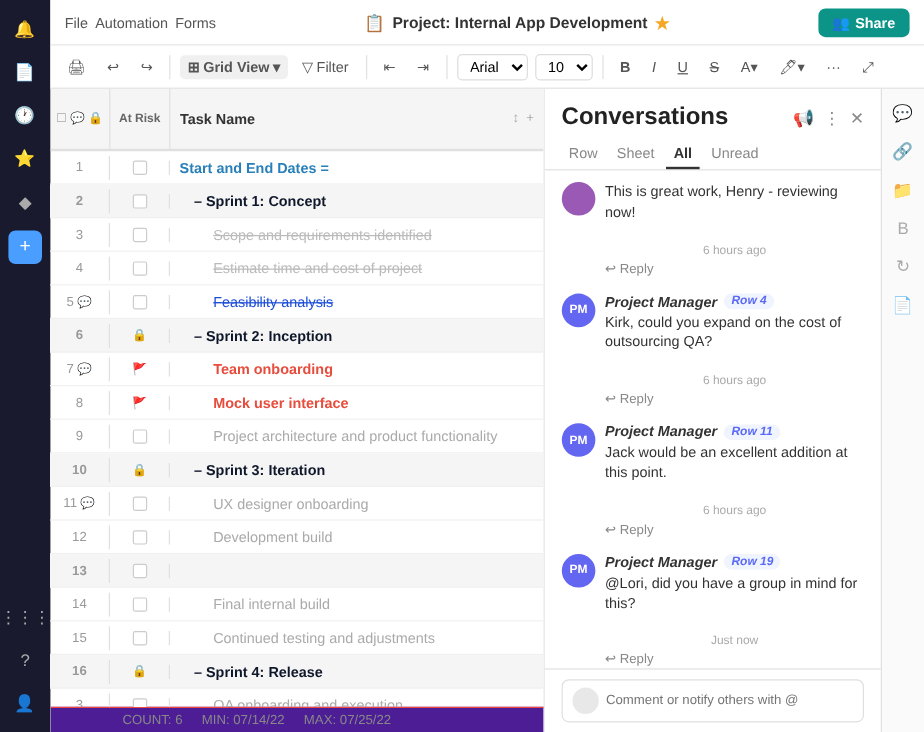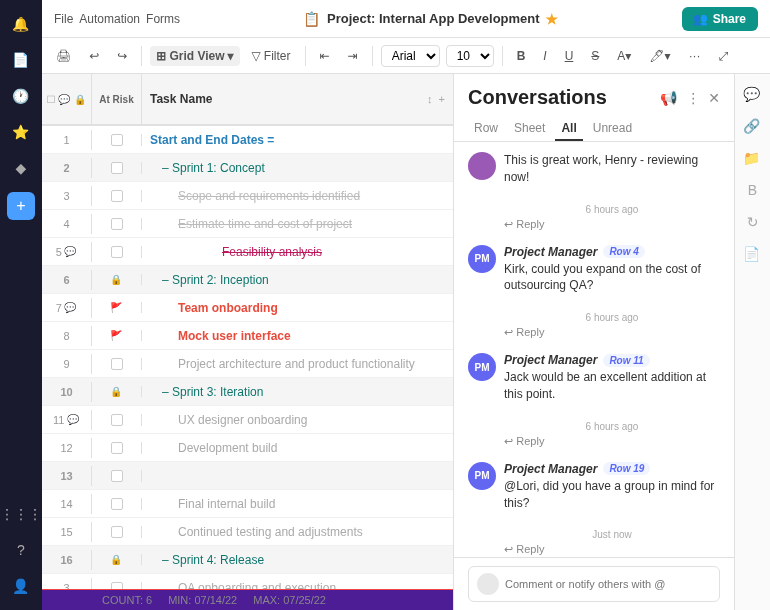--- a/index.html
+++ b/index.html
@@ -47,21 +47,21 @@
 
     .grid-body { flex: 1; overflow-y: auto; }
     .grid-row { display: flex; border-bottom: 1px solid #f0f0f0; min-height: 28px; align-items: center; }
     .grid-row.group-header { background: #f5f5f5; font-weight: 600; }
 
     .cell-row-num { width: 50px; min-width: 50px; border-right: 1px solid #e0e0e0; display: flex; align-items: center; justify-content: center; font-size: 11px; color: #999; height: 100%; padding: 4px; gap: 3px; }
     .cell-at-risk { width: 50px; min-width: 50px; border-right: 1px solid #e0e0e0; display: flex; align-items: center; justify-content: center; height: 100%; }
     .cell-task { flex: 1; padding: 4px 8px; font-size: 12px; color: #333; display: flex; align-items: center; }
     .cell-task.indent-1 { padding-left: 20px; }
     .cell-task.indent-2 { padding-left: 36px; color: #aaa; }
-    .cell-task.sprint-header { font-weight: 400; color: #0f766e; }
+    .cell-task.sprint-header { font-weight: 700; color: #0f172a; }
     .cell-task.red-text { color: #e74c3c; font-weight: 600; }
     .cell-task.blue-header { color: #2980b9; font-weight: 700; }
 
     .row-flag { color: #e74c3c; font-size: 10px; }
     .row-chat { color: #aaa; font-size: 10px; }
     .row-lock { color: #aaa; font-size: 10px; }
     .checkbox { width: 12px; height: 12px; border: 1px solid #ccc; border-radius: 2px; background: #fff; }
 
     .grid-footer { background: #4c1d95; border-top: 1px solid #ef4444; padding: 4px 60px; font-size: 11px; color: #888; display: flex; gap: 16px; }
 
@@ -224,21 +224,21 @@
               <div class="cell-task indent-2">
                 <s style="color: rgb(187, 187, 187);">Estimate time and cost of project</s>
               </div>
             </div>
             <div class="grid-row">
               <div class="cell-row-num">5<span class="row-chat">💬</span></div>
               <div class="cell-at-risk">
                 <div class="checkbox"></div>
               </div>
               <div class="cell-task indent-2">
-                <s style="color: #be185d; margin-left: 44px;">Feasibility analysis</s>
+                <s style="color: #1d4ed8;">Feasibility analysis</s>
               </div>
             </div>
             <div class="grid-row group-header">
               <div class="cell-row-num">6</div>
               <div class="cell-at-risk">
                 <span class="row-lock">🔒</span>
               </div>
               <div class="cell-task indent-1 sprint-header">– Sprint 2: Inception</div>
             </div>
             <div class="grid-row">

